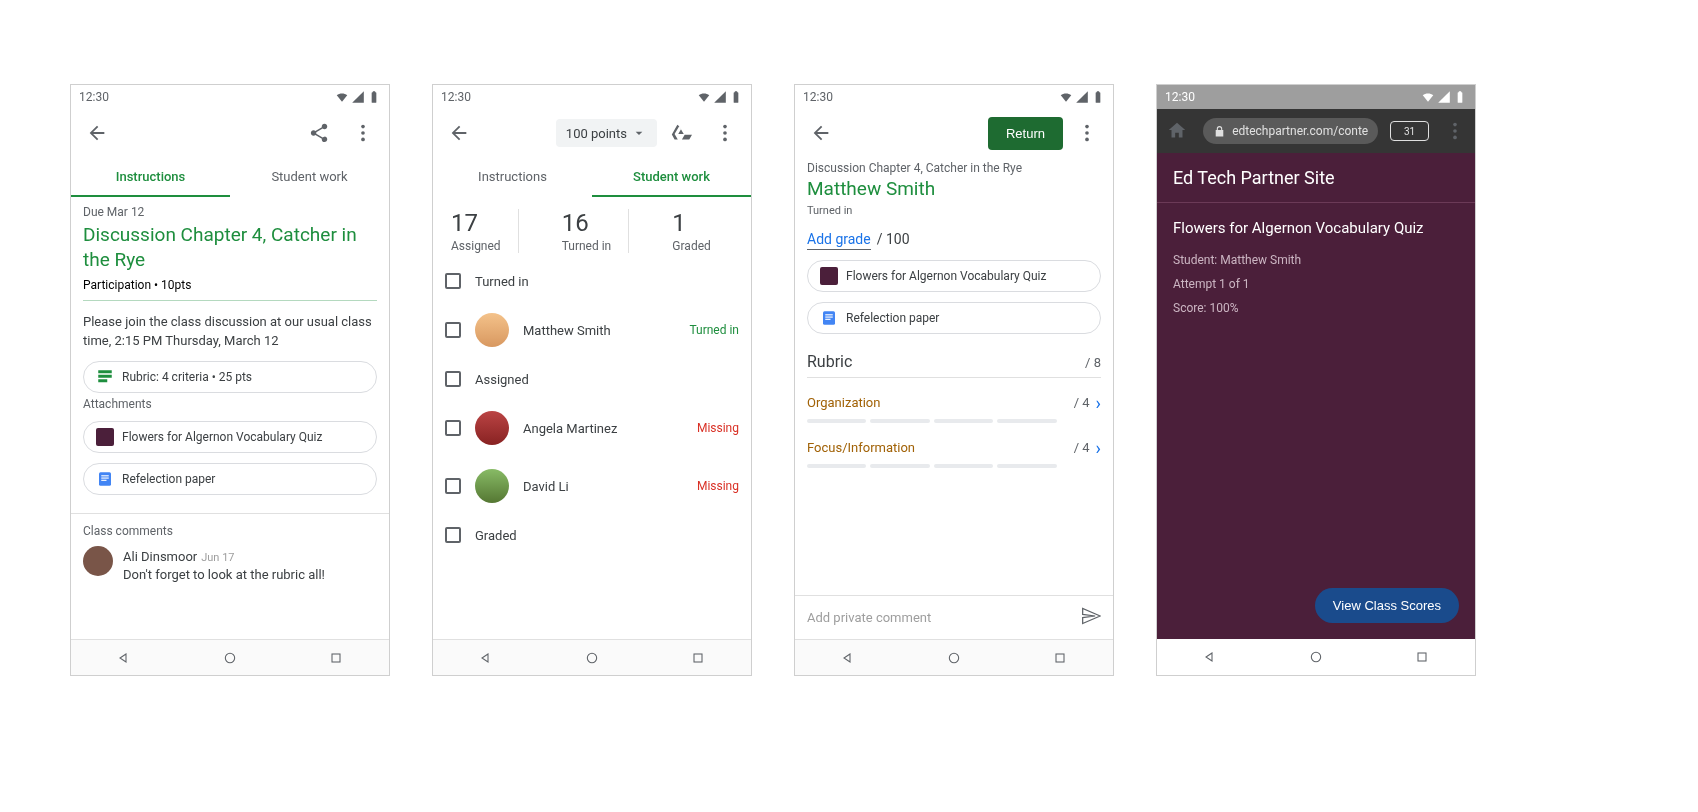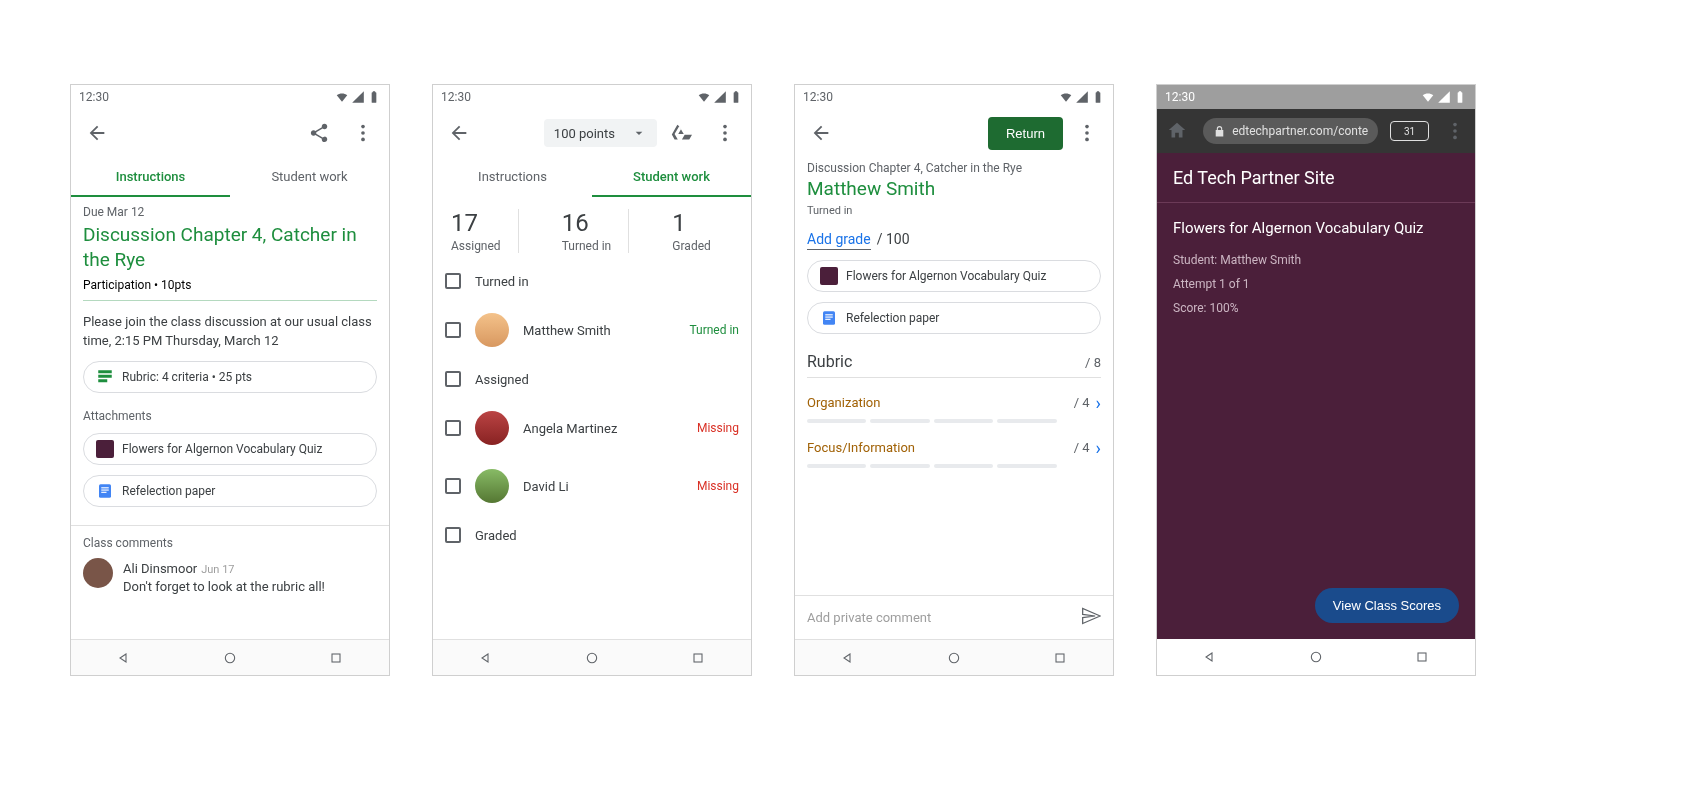--- a/index.html
+++ b/index.html
@@ -47,21 +47,21 @@
   }
   .iconbtn {
     width: 40px; height: 40px;
     display: flex; align-items: center; justify-content: center;
     border-radius: 50%;
     cursor: pointer;
   }
   .iconbtn svg { width: 22px; height: 22px; fill: #5f6368; }
   .spacer { flex: 1; }
   .points-chip {
-    display: flex; align-items: center; gap: 16px;
+    display: flex; align-items: center; gap: 4px;
     background: #f1f3f4; padding: 6px 10px; border-radius: 4px;
     font-size: 13px; color: #3c4043;
     cursor: pointer;
   }
   .points-chip svg { width: 16px; height: 16px; fill: #5f6368; }
 
   .tabs {
     display: flex; height: 40px;
   }
   .tab {
@@ -79,21 +79,21 @@
   .body { font-size: 13px; color: #3c4043; margin-top: 12px; line-height: 1.45; }
 
   .pill {
     display: inline-flex; align-items: center; gap: 8px;
     border: 1px solid #dadce0; border-radius: 999px;
     padding: 6px 12px; font-size: 12px; color: #3c4043;
     margin-top: 10px; cursor: pointer;
   }
   .pill svg { width: 18px; height: 18px; }
   .pill .sq { width: 18px; height: 18px; background: #4b1f3a; border-radius: 2px; }
-  .section-label { font-size: 12px; color: #5f6368; margin-top: 16px; }
+  .section-label { font-size: 12px; color: #5f6368; margin-top: 4px; }
 
   .comments-hdr { font-size: 12px; color: #5f6368; margin-top: 18px; border-top: 1px solid #e0e0e0; padding-top: 10px; margin-left: -12px; margin-right: -12px; padding-left: 12px; padding-right: 12px; }
   .comment { display: flex; gap: 10px; margin-top: 8px; align-items: flex-start; }
   .avatar { width: 30px; height: 30px; border-radius: 50%; background: #795548; flex-shrink: 0; }
   .cname { font-size: 13px; color: #3c4043; }
   .cdate { font-size: 11px; color: #9e9e9e; }
   .ctext { font-size: 13px; color: #3c4043; margin-top: 2px; }
 
   .navbar {
     height: 36px;

